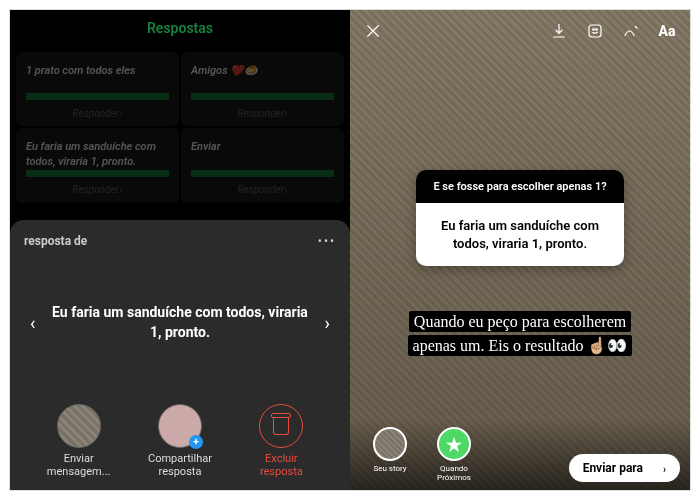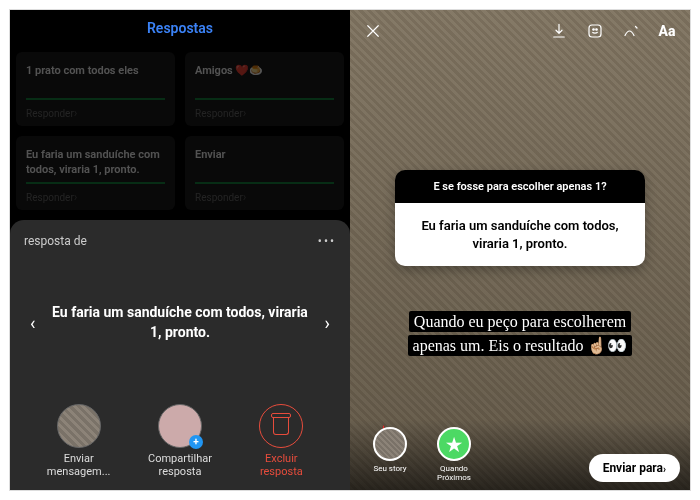--- a/index.html
+++ b/index.html
@@ -16,44 +16,45 @@
     transform: translate(-50%, -50%);
     box-shadow: 0 0 0 1px #ddd;
     display: flex;
   }
   .pane { flex: 1 1 50%; height: 100%; position: relative; overflow: hidden; }
 
   
   .left { background: #000; color: #fff; font-size: 12px; }
   .header {
     text-align: center; padding: 10px 0; font-weight: 600; font-size: 14px;
-    color: #3b82f6;
+    color: #15803d;
   }
   .cards {
-    padding: 6px; display: grid; grid-template-columns: 1fr 1fr; gap: 10px;
+    padding: 6px; display: grid; grid-template-columns: 1fr 1fr; gap: 2px;
     opacity: 0.35;
+    font-style: italic;
   }
   .card {
     background: #1a1a1a; border-radius: 6px; padding: 12px 10px 6px 10px;
     min-height: 74px; display: flex; flex-direction: column; justify-content: space-between;
   }
   .card-text { color: #eee; font-size: 11px; line-height: 1.35; font-weight: 600; }
-  .card-foot { display: flex; justify-content: flex-start; align-items: center;
-    color: #666; font-size: 10px; padding-top: 6px; border-top: 2px solid #15803d; }
+  .card-foot { display: flex; justify-content: center; align-items: center;
+    color: #666; font-size: 10px; padding-top: 6px; border-top: 7px solid #15803d; }
   .chev { font-size: 12px; color: #555; }
 
   .sheet {
     position: absolute; left: 0; right: 0; bottom: 0; top: 210px;
     background: #2b2b2b; border-radius: 14px 14px 0 0;
     padding: 14px 14px 10px 14px;
     display: flex; flex-direction: column;
   }
   .sheet-head { display: flex; justify-content: space-between; align-items: center;
     font-size: 12px; color: #ccc; }
-  .sheet-title { font-weight: 400; text-align: right; }
+  .sheet-title { font-weight: 700; text-align: right; }
   .dots { letter-spacing: 2px; }
   .sheet-body {
     flex: 1; display: flex; align-items: center; justify-content: space-between;
   }
   .nav { color: #fff; font-size: 18px; padding: 4px 6px; cursor: pointer; }
   .big-text { flex: 1; text-align: center; font-size: 14px; font-weight: 700;
     padding: 0 6px; line-height: 1.4; }
   .sheet-actions {
     display: flex; justify-content: space-around; padding: 6px 4px 2px 4px;
   }
@@ -91,21 +92,21 @@
     display:flex; justify-content:space-between; align-items:center;
     padding:10px 12px;
   }
   .tb-icon { width:22px; height:22px; display:flex; align-items:center; justify-content:center;
     color:#fff; font-size:18px; cursor:pointer; }
   .tb-right { display:flex; gap:14px; }
   .tb-right .Aa { font-weight:800; font-size:14px; }
 
   .qbox {
     position:absolute; left:50%; top:160px; transform:translateX(-50%);
-    width:250px; border-radius:10px; overflow:hidden;
+    width:208px; border-radius:10px; overflow:hidden;
     box-shadow:0 4px 12px rgba(0,0,0,0.3);
   }
   .qhead { background:#000; color:#fff; font-size:11px; font-weight:600;
     padding:10px 12px; text-align:center; }
   .qbody { background:#fff; color:#000; font-size:13px; font-weight:600;
     padding:14px 16px; text-align:center; line-height:1.35; }
 
   .caption {
     position:absolute; left:50%; top:300px; transform:translateX(-50%);
     text-align:center; width:260px; font-family: Georgia, 'Times New Roman', serif;
@@ -127,21 +128,21 @@
     background-image: repeating-linear-gradient(45deg,#7a7268,#7a7268 2px,#8c8378 2px,#8c8378 4px);}
   .dest.cf .dcirc { background:#4cd964; background-image:none; display:flex;
     align-items:center; justify-content:center; color:#fff; font-size:18px; font-weight:700; }
   .dest-label { font-size:8px; color:#fff; }
   .arrow-red {
     position:absolute; left:28px; bottom:46px; color:#ff2d2d; font-size:22px;
     text-shadow:0 0 2px #800;
   }
   .send-pill {
     background:#fff; color:#000; border-radius:18px; padding:7px 14px;
-    font-size:12px; font-weight:700; display:flex; align-items:flex-end; gap:0;
+    font-size:12px; font-weight:700; display:flex; align-items:flex-end; gap:20px;
     cursor:pointer;
   }
   .send-pill .tri { font-size:10px; }
 
   
   svg { stroke:#fff; fill:none; stroke-width:1.6; stroke-linecap:round; stroke-linejoin:round; }
 </style>
 </head>
 <body>
 

